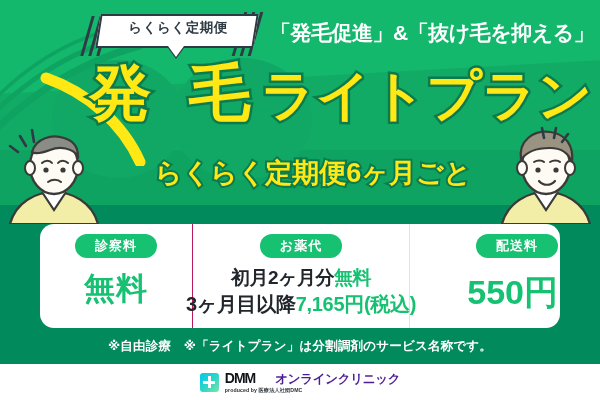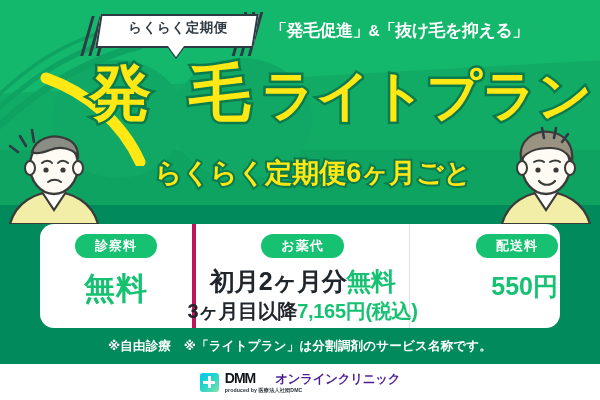--- a/index.html
+++ b/index.html
@@ -138,26 +138,25 @@
     border-right: 8px solid transparent;
     border-top: 11px solid #ffffff;
     filter: drop-shadow(0 2px 0 #2f3b44);
   }
 
   
   .kicker {
     position: absolute;
     left: 270px; top: 19px;
     width: 320px;
-    font-size: 17px;
+    font-size: 21px;
     font-weight: bold;
     color: #ffffff;
     white-space: nowrap;
     letter-spacing: -0.5px;
-    font-family: Liberation Mono, monospace;
   }
 
   .maintitle {
     position: absolute;
     left: 0; top: 62px;
     width: 592px;
     text-align: center;
     font-size: 62px;
     font-weight: bold;
     color: #ffe814;
@@ -204,21 +203,21 @@
   .card-col {
     position: relative;
     box-sizing: border-box;
     display: flex;
     flex-direction: column;
     align-items: center;
     justify-content: flex-start;
     padding-top: 10px;
   }
   .col-1 { width: 152px; }
-  .col-2 { width: 218px; border-left: 4px solid #be185d; border-right: 1px solid #dfe3e6; }
+  .col-2 { width: 218px; border-left: 1px solid #be185d; border-right: 1px solid #dfe3e6; }
   .col-3 { width: 148px; align-items: flex-end; }
 
   .pill {
     background: #16c172;
     color: #ffffff;
     font-size: 13px;
     font-weight: bold;
     border-radius: 999px;
     padding: 3px 20px;
     letter-spacing: 1px;
@@ -227,29 +226,29 @@
   .price-free {
     margin-top: 10px;
     font-size: 31px;
     font-weight: bold;
     color: #16c172;
     letter-spacing: 1px;
     white-space: nowrap;
   }
   .price-yen {
     margin-top: 12px;
-    font-size: 25px;
+    font-size: 34px;
     font-weight: bold;
     color: #16c172;
     letter-spacing: 0px;
     white-space: nowrap;
   }
   .med-main {
     margin-top: 7px;
-    font-size: 25px;
+    font-size: 19px;
     font-weight: bold;
     color: #20262b;
     white-space: nowrap;
     letter-spacing: -0.5px;
   }
   .med-main .hl { color: #16c172; }
   .med-sub {
     margin-top: 0;
     font-size: 20px;
     font-weight: bold;

